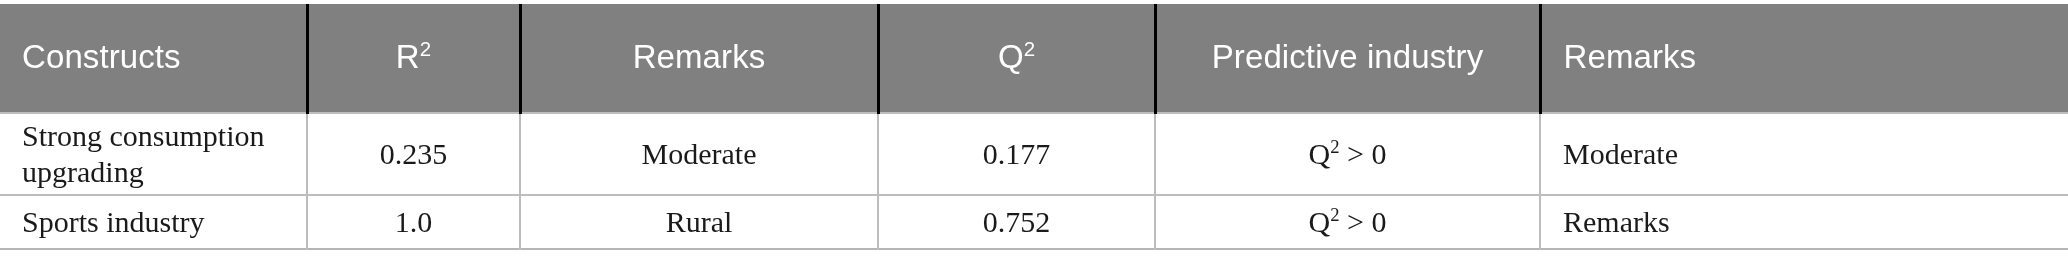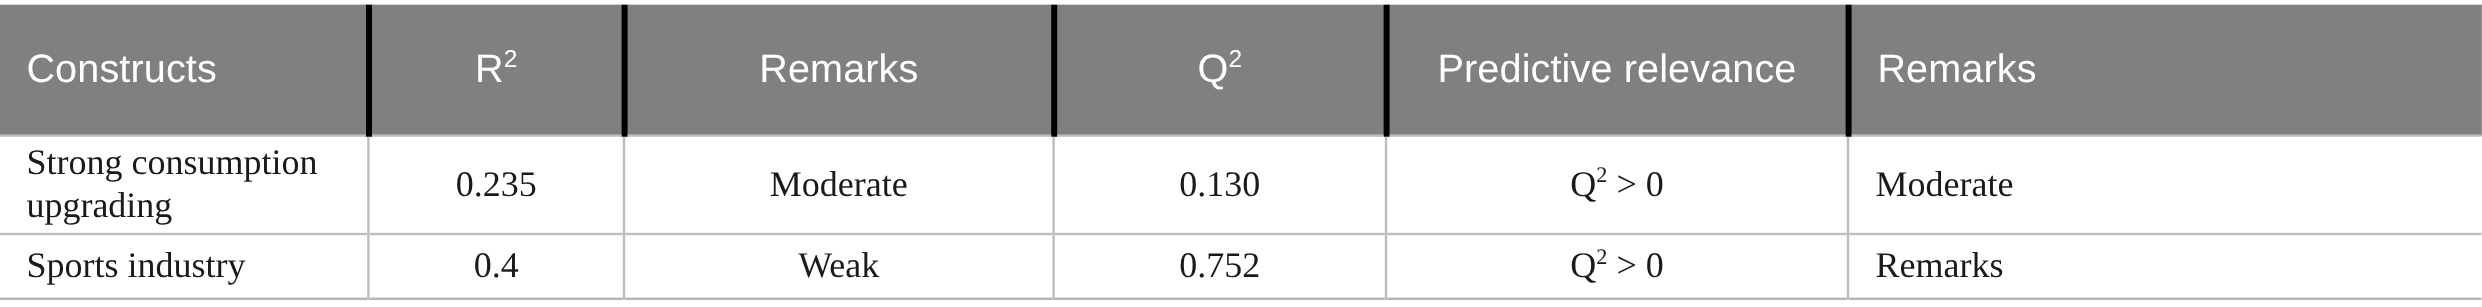--- a/index.html
+++ b/index.html
@@ -36,21 +36,21 @@
     background: #808080;
     color: #ffffff;
     font-family: "Liberation Sans", sans-serif;
     font-weight: 400;
     font-size: 33px;
     line-height: 1.18;
     padding: 12px 14px 14px 14px;
     height: 109px;
     box-sizing: border-box;
     vertical-align: middle;
-    border-right: 5px solid #000000;
+    border-right: 3px solid #000000;
     letter-spacing: 0.1px;
   }
   thead th:last-child {
     border-right: none;
   }
   th.ta-left   { text-align: left;   padding-left: 22px; }
   th.ta-center { text-align: center; }
 
   
   tbody td {
@@ -107,57 +107,57 @@
         <th class="ta-center">
           <span>R</span><sup>2</sup>
         </th>
         <th class="ta-center">
           <span>Remarks</span>
         </th>
         <th class="ta-center">
           <span>Q</span><sup>2</sup>
         </th>
         <th class="ta-center">
-          <span>Predictive relevance</span>
+          <span>Predictive industry</span>
         </th>
         <th class="ta-left">
           <span>Remarks</span>
         </th>
       </tr>
     </thead>
     <tbody>
       <tr>
         <td class="ta-left">
           <span>Strong consumption upgrading</span>
         </td>
         <td class="ta-center">
           <span>0.235</span>
         </td>
         <td class="ta-center">
           <span>Moderate</span>
         </td>
         <td class="ta-center">
-          <span>0.130</span>
+          <span>0.177</span>
         </td>
         <td class="ta-center">
           <span>Q</span><sup>2</sup><span> &gt; 0</span>
         </td>
         <td class="ta-left">
           <span>Moderate</span>
         </td>
       </tr>
       <tr>
         <td class="ta-left">
           <span>Sports industry</span>
         </td>
         <td class="ta-center">
-          <span>0.4</span>
+          <span>1.0</span>
         </td>
         <td class="ta-center">
-          <span>Weak</span>
+          <span>Rural</span>
         </td>
         <td class="ta-center">
           <span>0.752</span>
         </td>
         <td class="ta-center">
           <span>Q</span><sup>2</sup><span> &gt; 0</span>
         </td>
         <td class="ta-left">
           <span>Remarks</span>
         </td>

